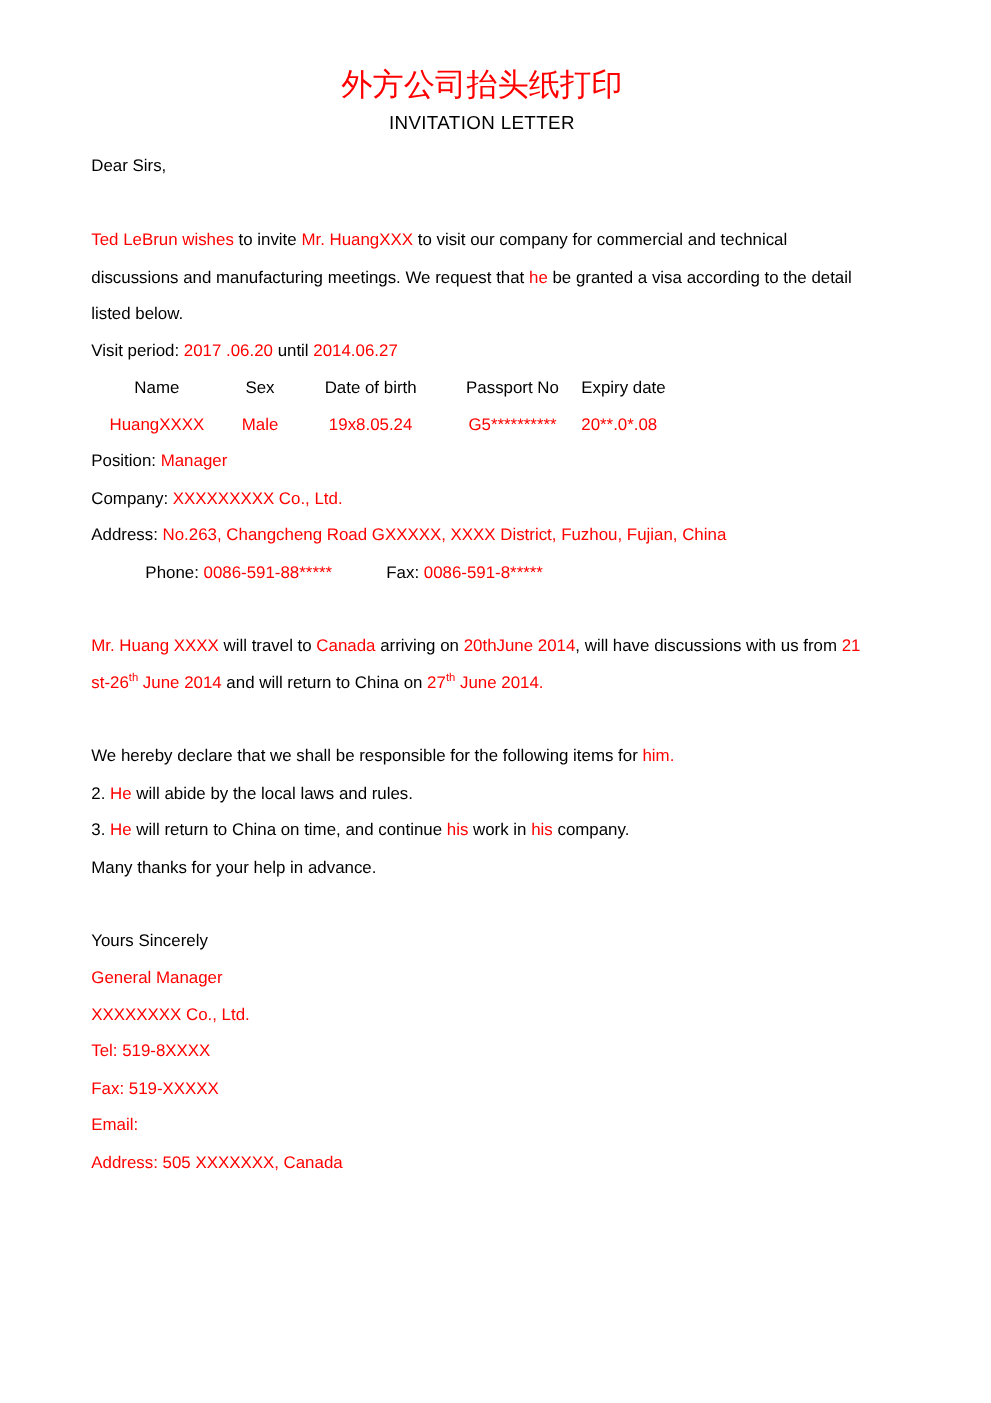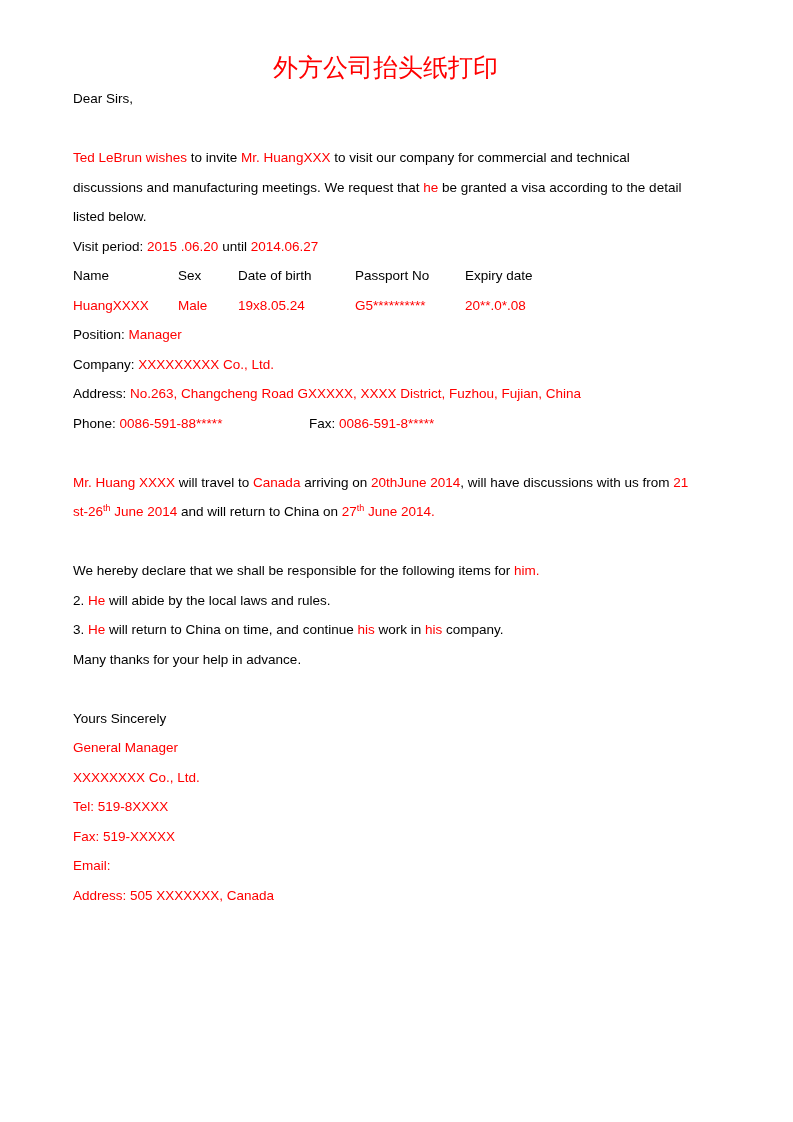--- a/index.html
+++ b/index.html
@@ -47,32 +47,34 @@
   .seg { color: var(--ink, #000000); }
   .seg.red { color: var(--accent, #ff0000); }
   .line sup {
     font-size: 9px;
     line-height: 0;
   }
   .cols .cell {
     display: inline-block;
     white-space: nowrap;
     vertical-align: top;
+    text-align: center;
   }
 </style>
 </head>
 <body>
 
 <div class="page">
   <h1 class="doc-title">外方公司抬头纸打印</h1>
+  <div class="doc-subtitle">INVITATION LETTER</div>
   <div class="letter-body">
       <div class="line para"><span class="seg">Dear Sirs,</span></div>
       <div class="line blank">&nbsp;</div>
       <div class="line para"><span class="seg red">Ted LeBrun wishes</span><span class="seg"> to invite </span><span class="seg red">Mr. HuangXXX</span><span class="seg"> to visit our company for commercial and technical discussions and manufacturing meetings. We request that </span><span class="seg red">he</span><span class="seg"> be granted a visa according to the detail listed below.</span></div>
-      <div class="line para"><span class="seg">Visit period: </span><span class="seg red">2015 .06.20</span><span class="seg"> until </span><span class="seg red">2014.06.27</span></div>
+      <div class="line para"><span class="seg">Visit period: </span><span class="seg red">2017 .06.20</span><span class="seg"> until </span><span class="seg red">2014.06.27</span></div>
       <div class="line cols"><span class="cell" style="width: 105px;"><span class="seg">Name</span></span><span class="cell" style="width: 60px;"><span class="seg">Sex</span></span><span class="cell" style="width: 117px;"><span class="seg">Date of birth</span></span><span class="cell" style="width: 110px;"><span class="seg">Passport No</span></span><span class="cell"><span class="seg">Expiry date</span></span></div>
       <div class="line cols"><span class="cell" style="width: 105px;"><span class="seg red">HuangXXXX</span></span><span class="cell" style="width: 60px;"><span class="seg red">Male</span></span><span class="cell" style="width: 117px;"><span class="seg red">19x8.05.24</span></span><span class="cell" style="width: 110px;"><span class="seg red">G5**********</span></span><span class="cell"><span class="seg red">20**.0*.08</span></span></div>
       <div class="line para"><span class="seg">Position: </span><span class="seg red">Manager</span></div>
       <div class="line para"><span class="seg">Company: </span><span class="seg red">XXXXXXXXX Co., Ltd.</span></div>
       <div class="line para"><span class="seg">Address: </span><span class="seg red">No.263, Changcheng Road GXXXXX, XXXX District, Fuzhou, Fujian, China</span></div>
       <div class="line cols"><span class="cell" style="width: 236px;"><span class="seg">Phone: </span><span class="seg red">0086-591-88*****</span></span><span class="cell"><span class="seg">Fax: </span><span class="seg red">0086-591-8*****</span></span></div>
       <div class="line blank">&nbsp;</div>
       <div class="line para"><span class="seg red">Mr. Huang XXXX</span><span class="seg"> will travel to </span><span class="seg red">Canada</span><span class="seg"> arriving on </span><span class="seg red">20thJune 2014</span><span class="seg">, will have discussions with us from </span><span class="seg red">21 st-26</span><sup class="seg red">th</sup><span class="seg red"> June 2014</span><span class="seg"> and will return to China on </span><span class="seg red">27</span><sup class="seg red">th</sup><span class="seg red"> June 2014.</span></div>
       <div class="line blank">&nbsp;</div>
       <div class="line para"><span class="seg">We hereby declare that we shall be responsible for the following items for </span><span class="seg red">him.</span></div>

